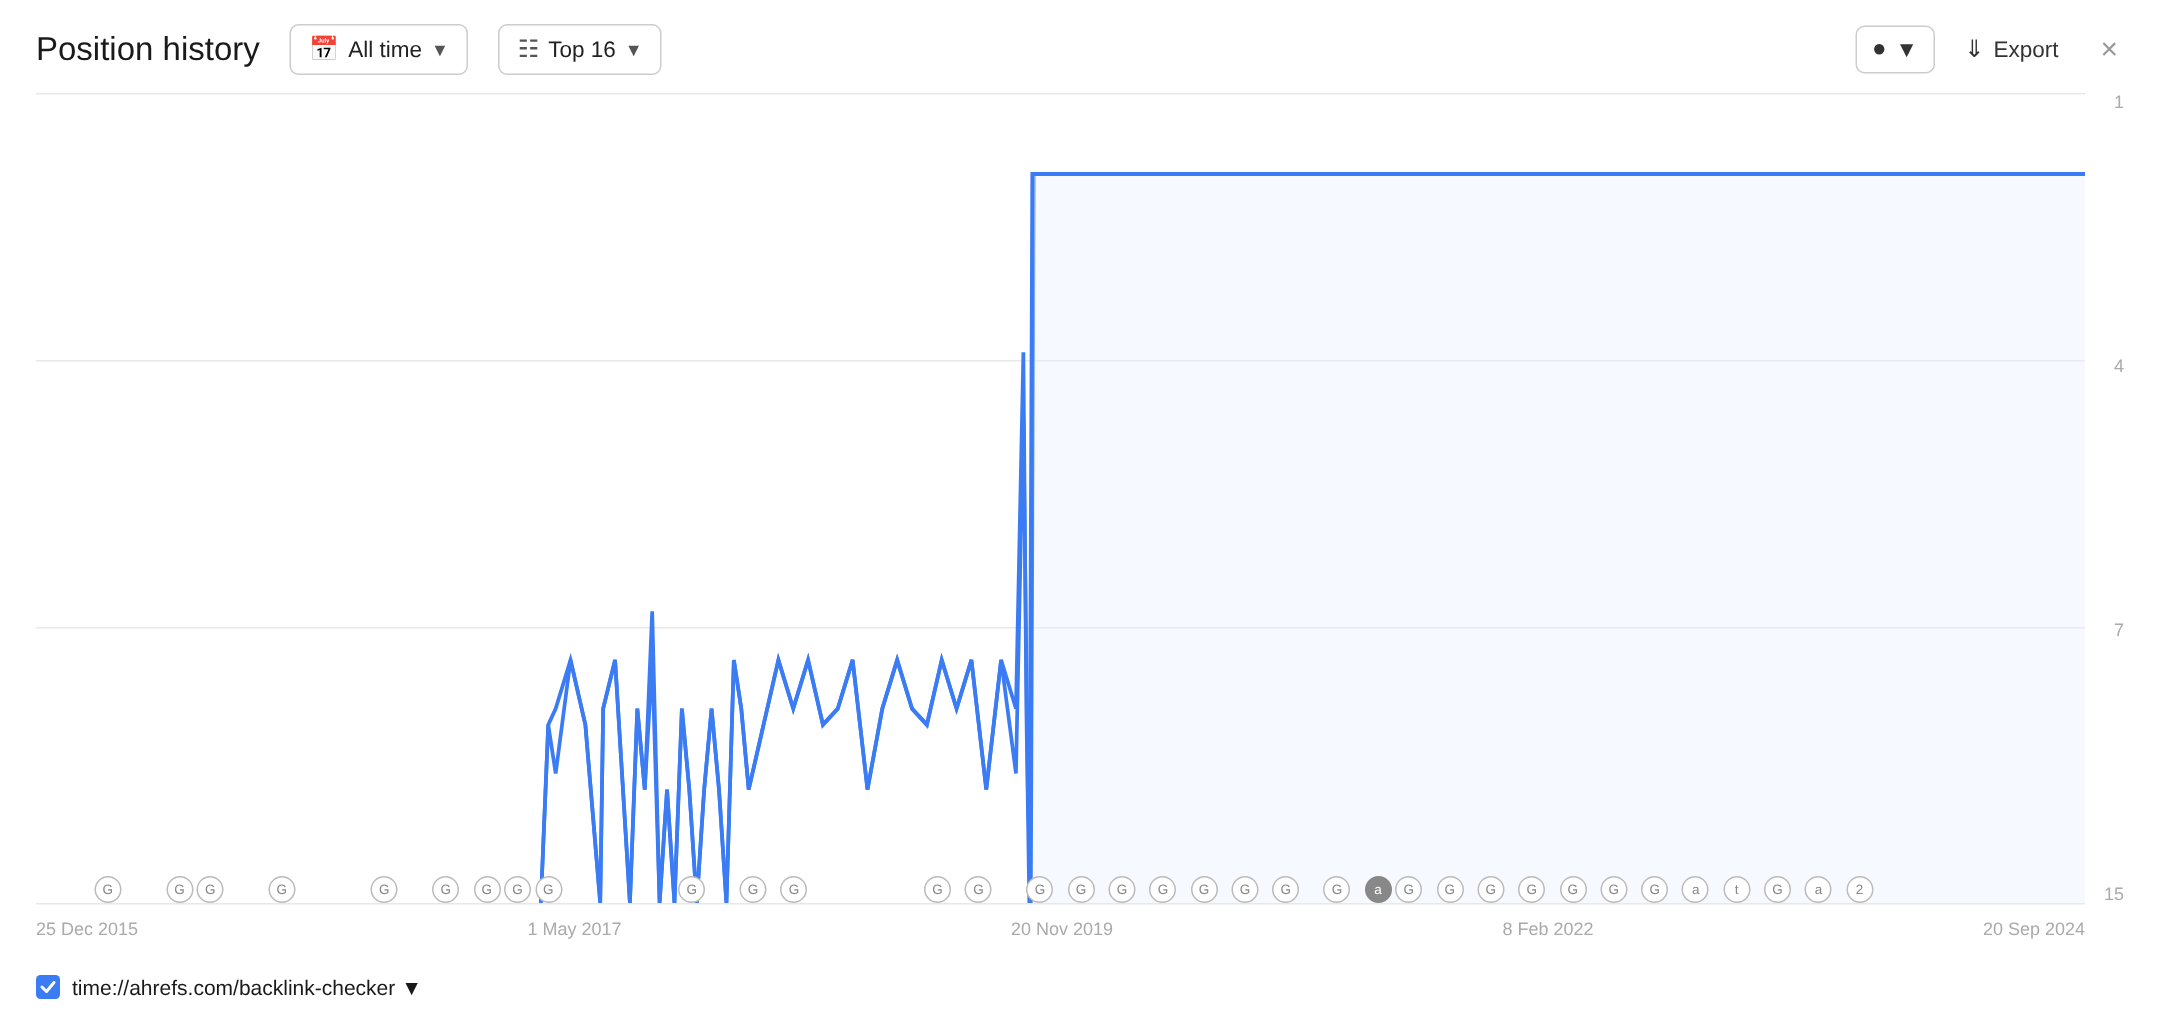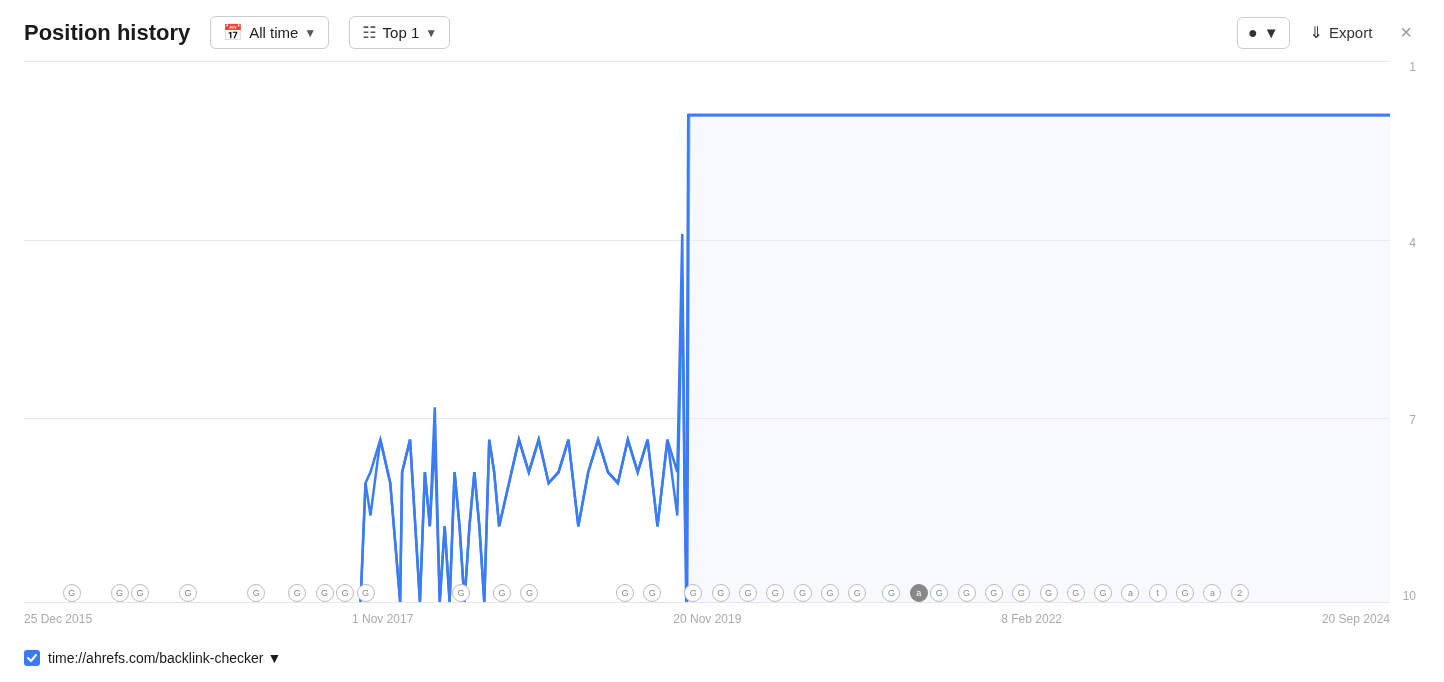--- a/index.html
+++ b/index.html
@@ -19,21 +19,21 @@
     }
     .header {
       display: flex;
       align-items: center;
       gap: 20px;
       margin-bottom: 12px;
       flex-shrink: 0;
     }
     .title {
       font-size: 22px;
-      font-weight: 700;
+      font-weight: 400;
       color: #1a1a1a;
       white-space: nowrap;
     }
     .btn-filter {
       display: flex;
       align-items: center;
       gap: 6px;
       border: 1.5px solid #ccc;
       border-radius: 6px;
       padding: 6px 12px;
@@ -205,21 +205,21 @@
     <span class="title">Position history</span>
 
     <button class="btn-filter">
       <span class="icon">📅</span>
       <span>All time</span>
       <span class="arrow">▼</span>
     </button>
 
     <button class="btn-filter">
       <span class="icon">☷</span>
-      <span>Top 1</span>
+      <span>Top 16</span>
       <span class="arrow">▼</span>
     </button>
 
     <div class="spacer"></div>
 
     <div class="header-right">
       <div class="compare-btn">
         <span style="font-size:16px;">●</span>
         <span>▼</span>
       </div>
@@ -391,33 +391,33 @@
         <div class="event-marker" style="left: 79%;">G</div>
         <div class="event-marker" style="left: 81%;">a</div>
         <div class="event-marker" style="left: 83%;">t</div>
         <div class="event-marker" style="left: 85%;">G</div>
         <div class="event-marker" style="left: 87%;">a</div>
         <div class="event-marker" style="left: 89%;">2</div>
       </div>
 
       <div class="x-axis">
         <span class="x-label">25 Dec 2015</span>
-        <span class="x-label">1 Nov 2017</span>
+        <span class="x-label">1 May 2017</span>
         <span class="x-label">20 Nov 2019</span>
         <span class="x-label">8 Feb 2022</span>
         <span class="x-label">20 Sep 2024</span>
       </div>
 
     </div>
 
     <div class="y-axis">
       <span class="y-label">1</span>
       <span class="y-label">4</span>
       <span class="y-label">7</span>
-      <span class="y-label">10</span>
+      <span class="y-label">15</span>
     </div>
   </div>
 
   <div class="footer">
     <div class="checkbox">
       <svg viewBox="0 0 12 12">
         <polyline points="2,6 5,9 10,3" fill="none" stroke="white" stroke-width="2" stroke-linecap="round" stroke-linejoin="round"></polyline>
       </svg>
     </div>
     <div class="url-label">

